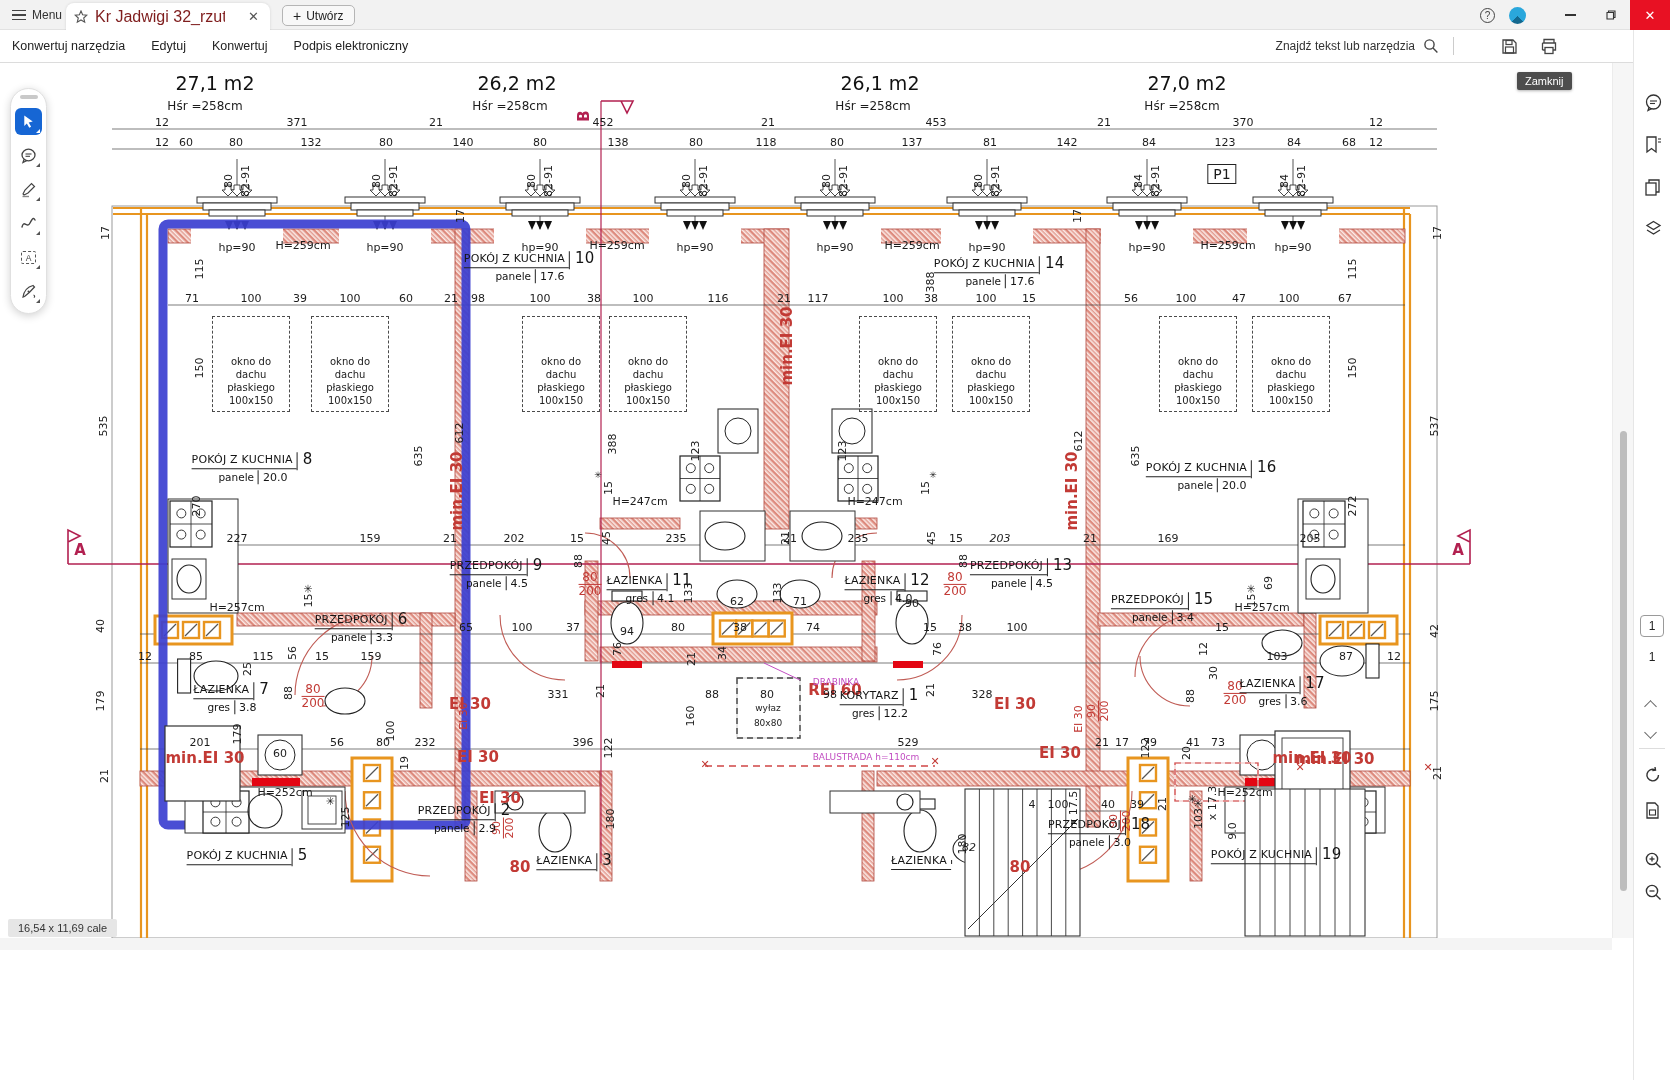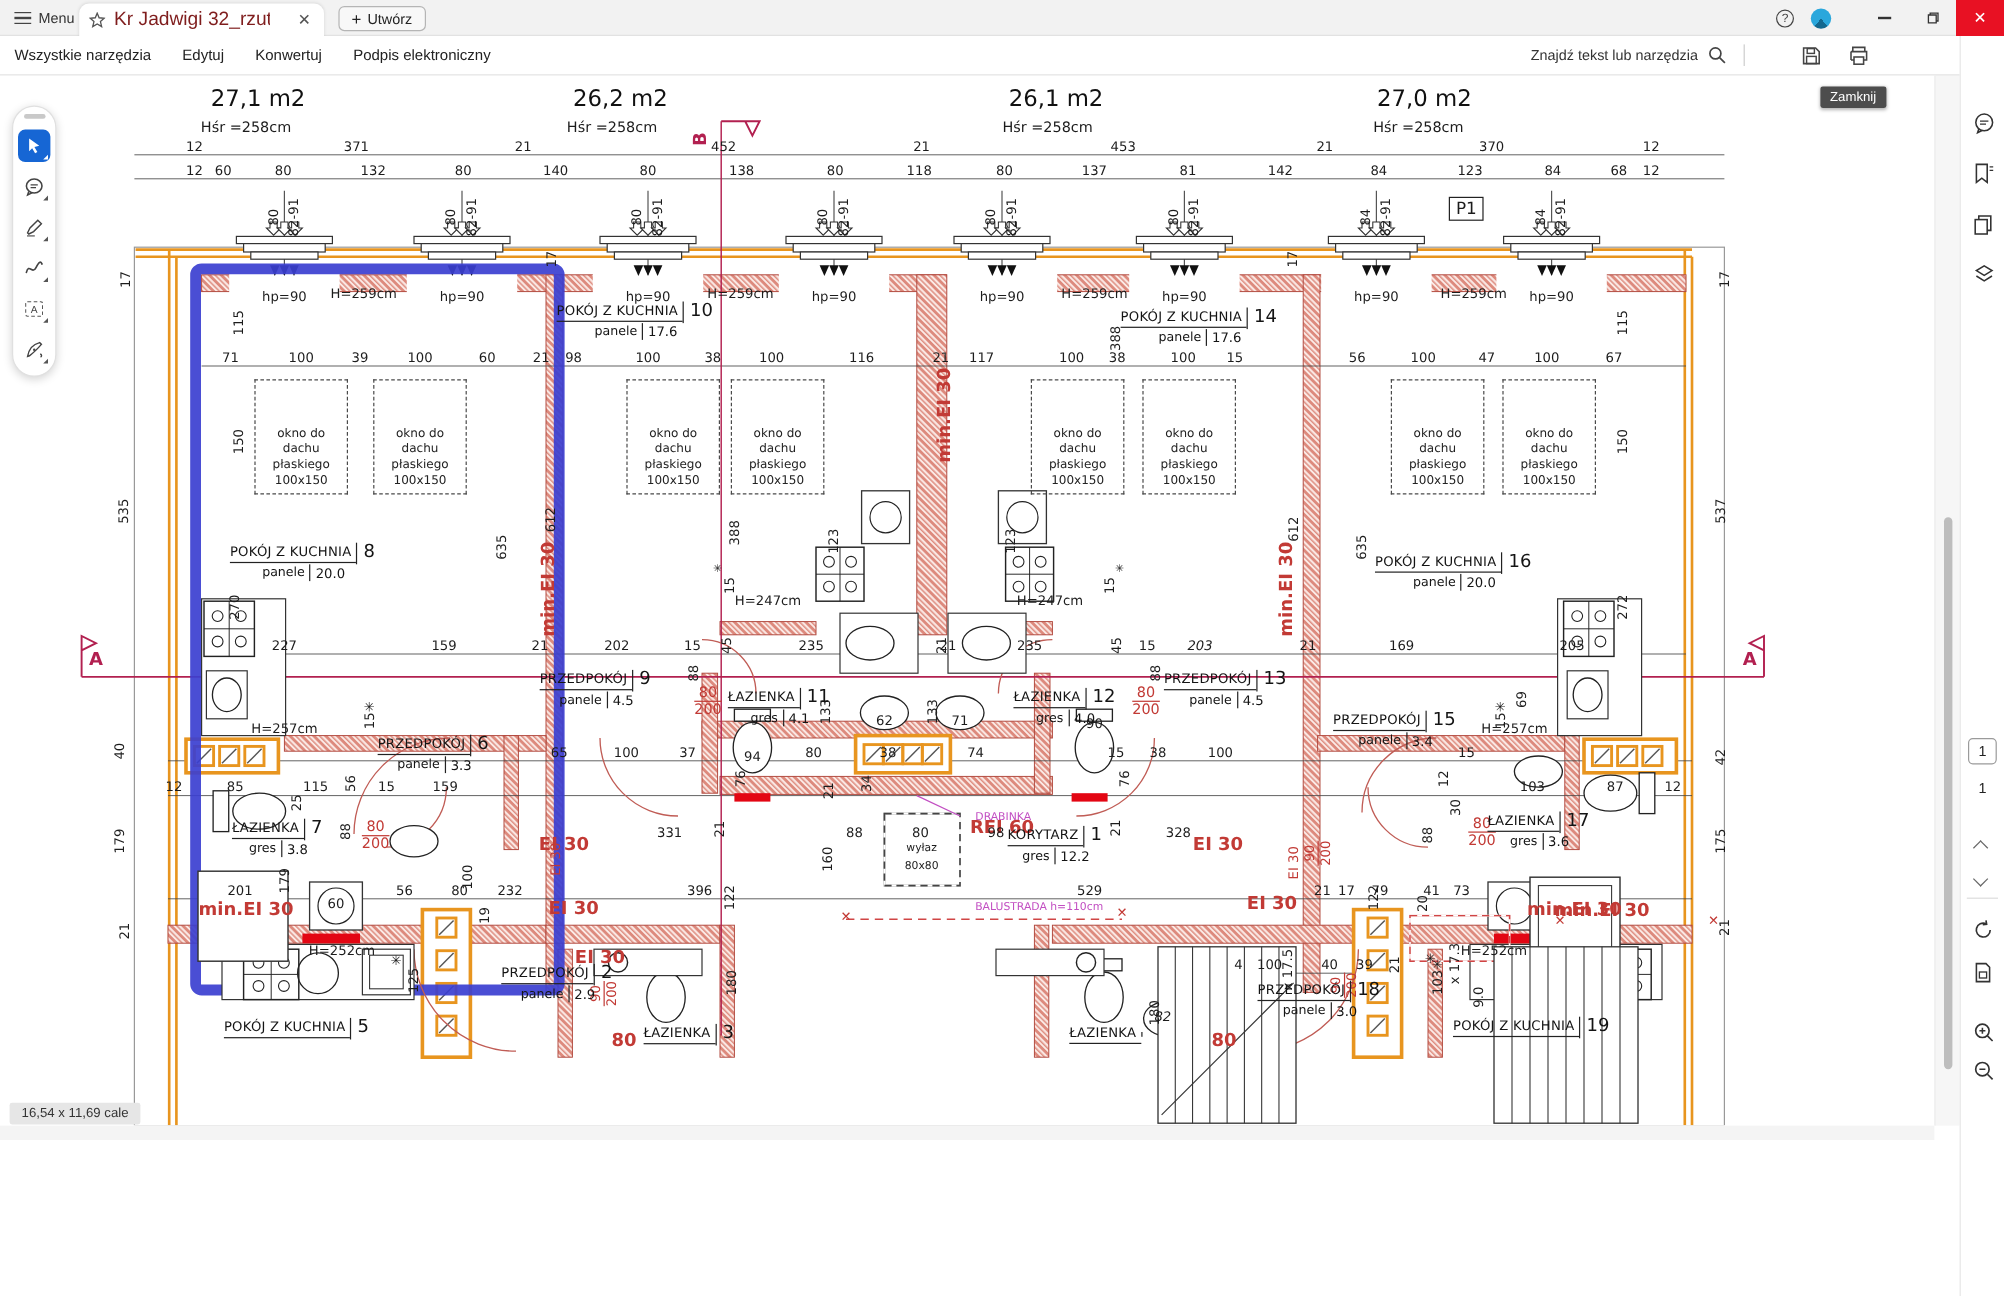--- a/index.html
+++ b/index.html
@@ -116,21 +116,21 @@
       <svg width="12" height="12" viewBox="0 0 12 12">
           <path d="M3 3.5 V10 H9.5 V3.5 Z M4.5 3.5 V2 H11 V8.5 H9.5" fill="none" stroke="#333" stroke-width="1.1"></path>
         </svg>
     </div>
     <div class="win-btn win-close">✕</div>
   </div>
 </div>
 
 <div id="toolbar">
   <div class="tool-items">
-    <span class="tool-item">Wszystkie narzędzia</span>
+    <span class="tool-item">Konwertuj narzędzia</span>
     <span class="tool-item">Edytuj</span>
     <span class="tool-item">Konwertuj</span>
     <span class="tool-item">Podpis elektroniczny</span>
   </div>
   <div class="search-area">
     <span class="search-label">Znajdź tekst lub narzędzia</span>
     <svg width="16" height="16" viewBox="0 0 16 16">
         <circle cx="6.5" cy="6.5" r="4.6" fill="none" stroke="#444" stroke-width="1.4"></circle>
         <line x1="10" y1="10" x2="14.4" y2="14.4" stroke="#444" stroke-width="1.4"></line>
       </svg>

